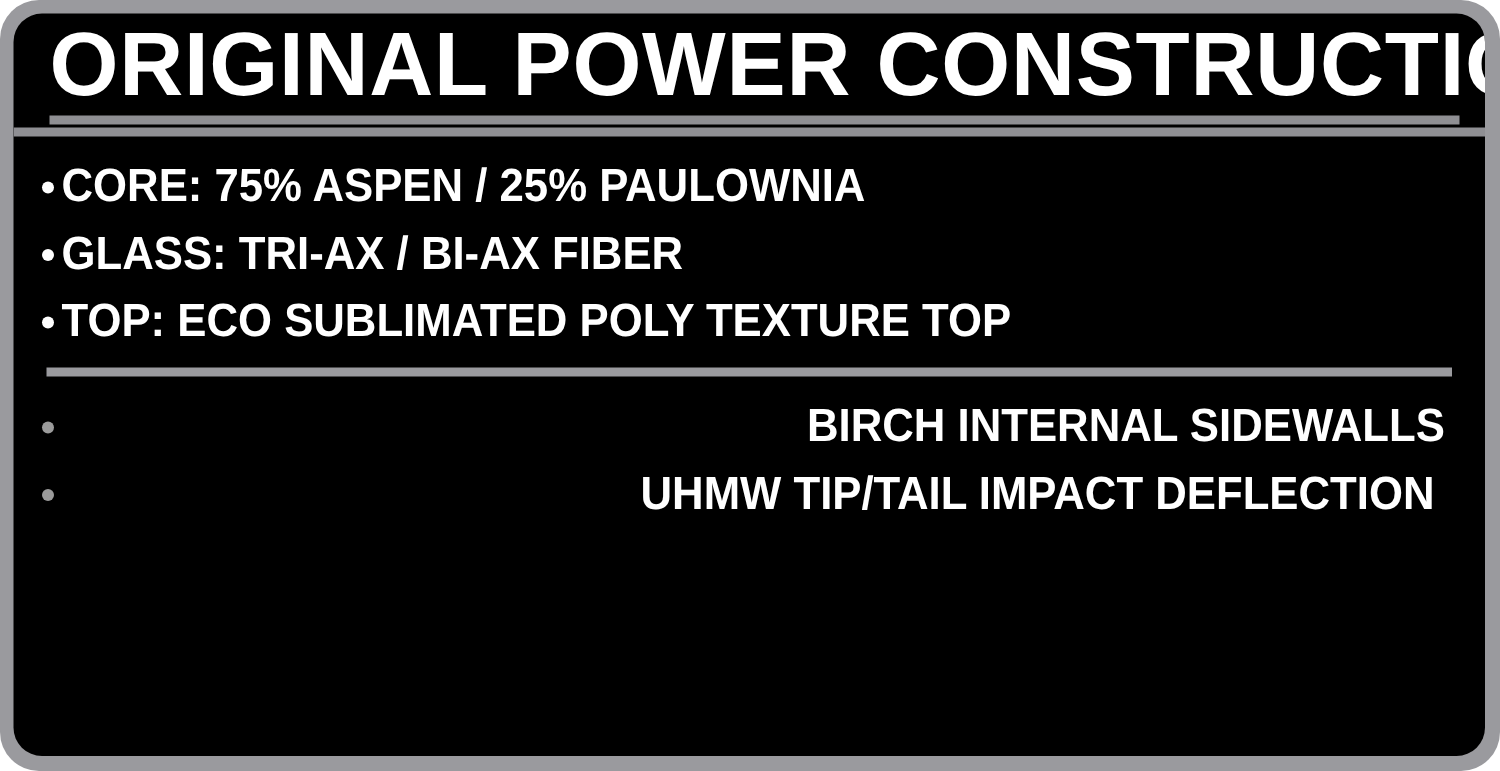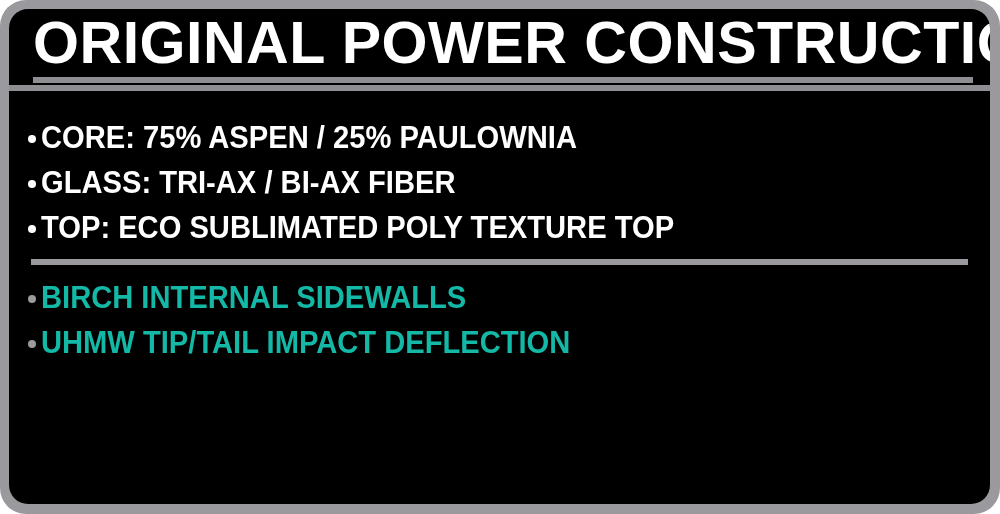--- a/index.html
+++ b/index.html
@@ -132,28 +132,28 @@
     border-radius: 50%;
     background: currentColor;
   }
   .bullet-text {
     display: inline-block;
     transform: scaleX(0.94);
     transform-origin: left center;
   }
 
   .bullets-primary {
-    padding-top: 24px;
+    padding-top: 10px;
   }
   .bullets-primary .bullet-item { color: #ffffff; }
 
   .bullets-secondary {
     padding-top: 10px;
   }
-  .bullets-secondary .bullet-item { color: #14b8a6; }
+  .bullets-secondary .bullet-item { color: #ffffff; text-align: right; }
   .bullets-secondary .bullet-item::before {
     background: #9b9b9b;
   }
 
   .divider-inset {
     margin: 9px 22px 0 22px;
     height: 6px;
     background: #9a9a9e;
   }
 </style>

